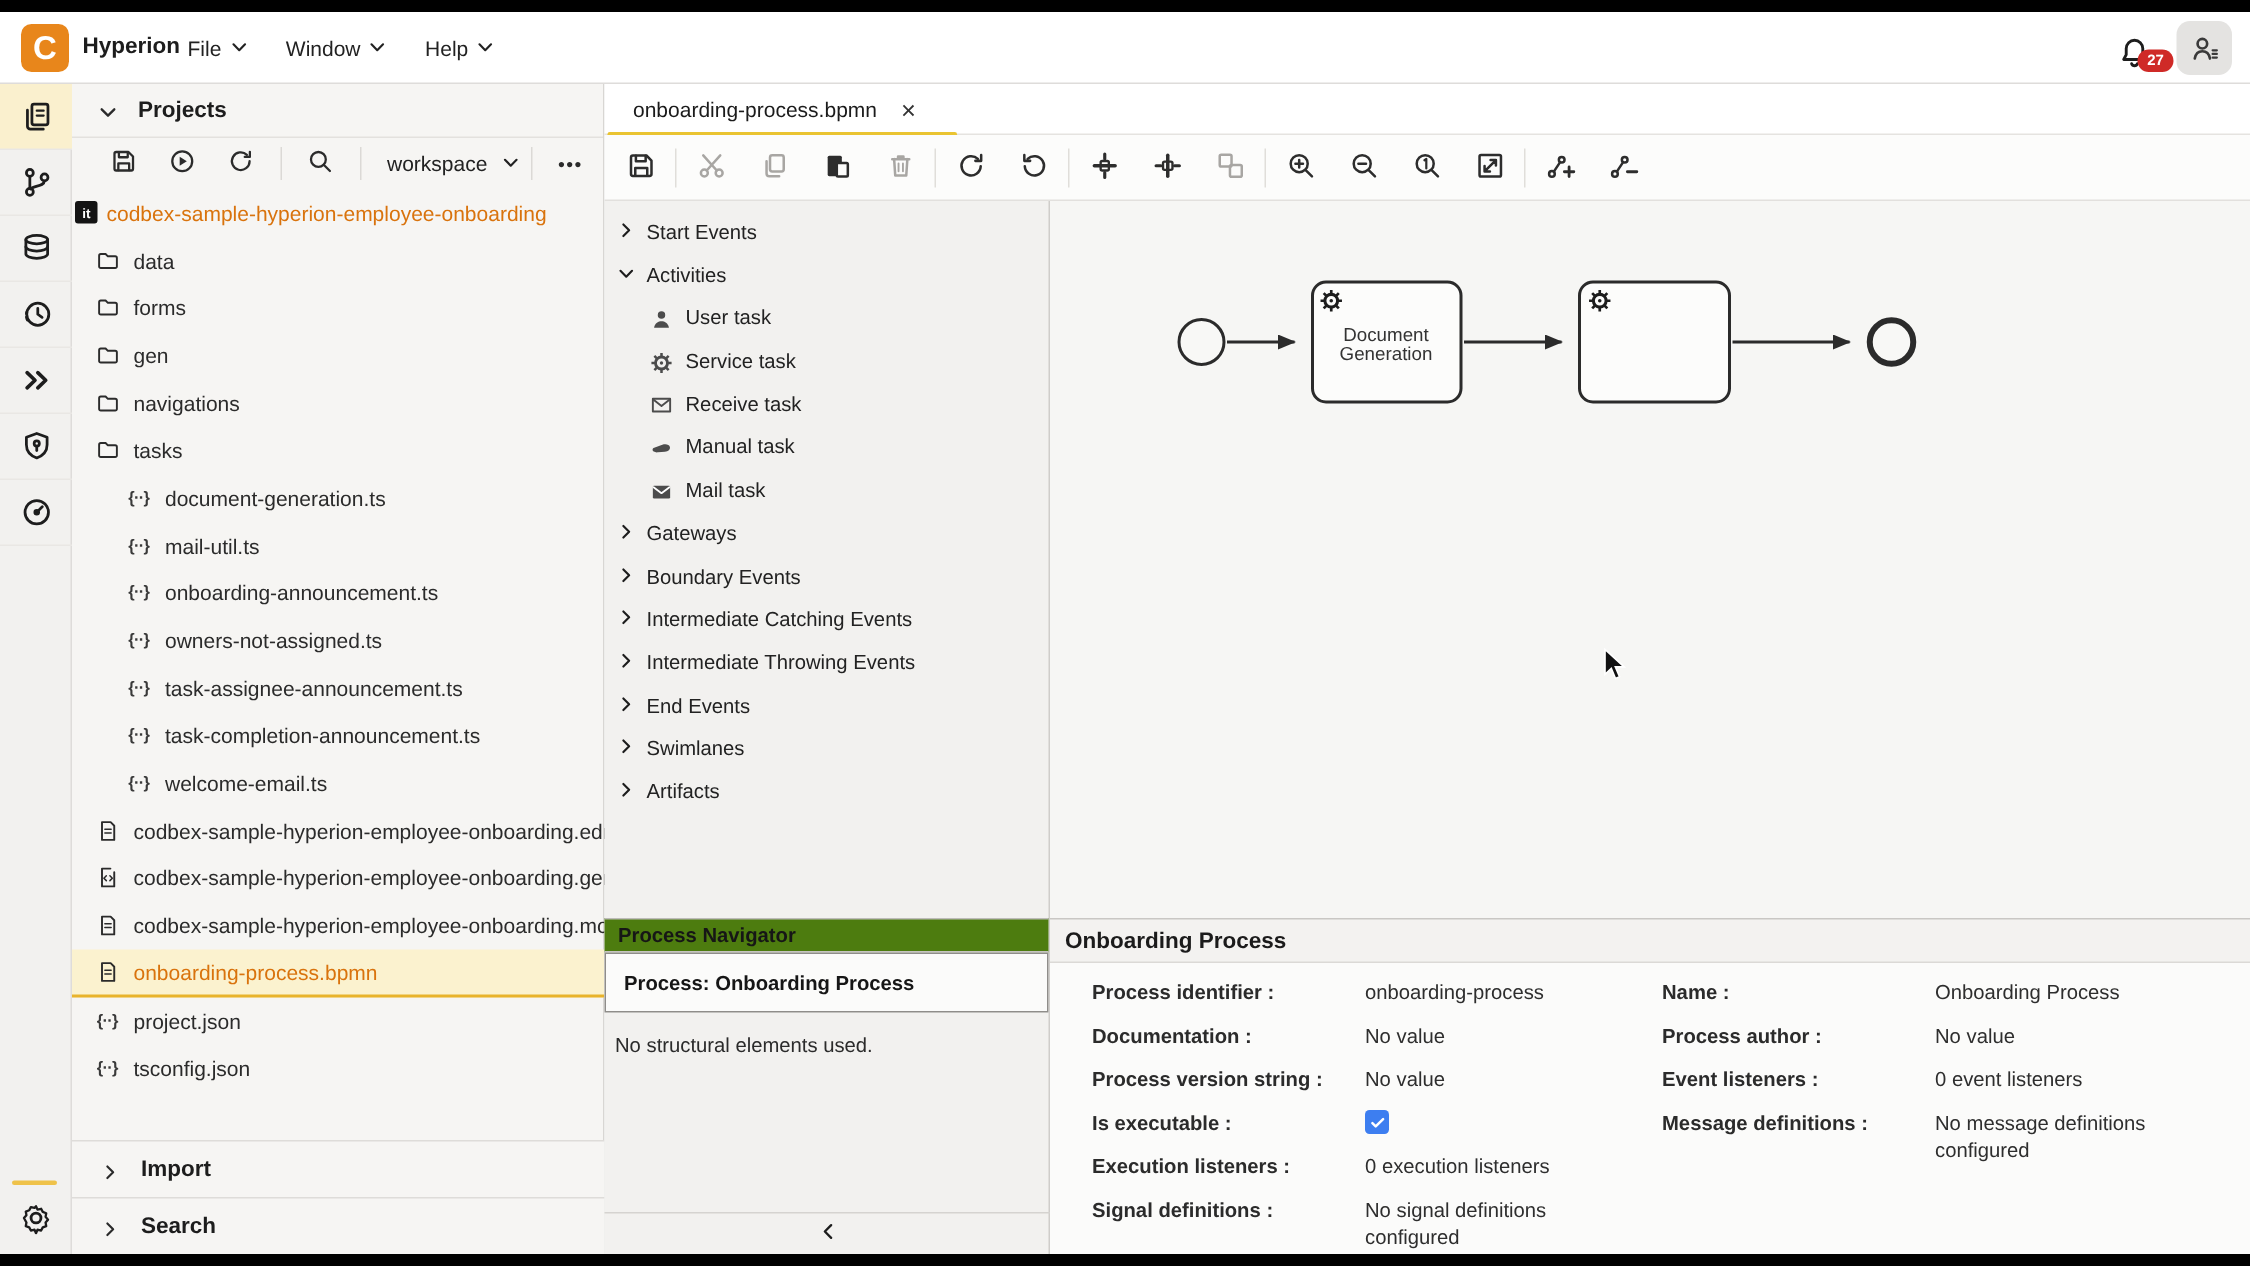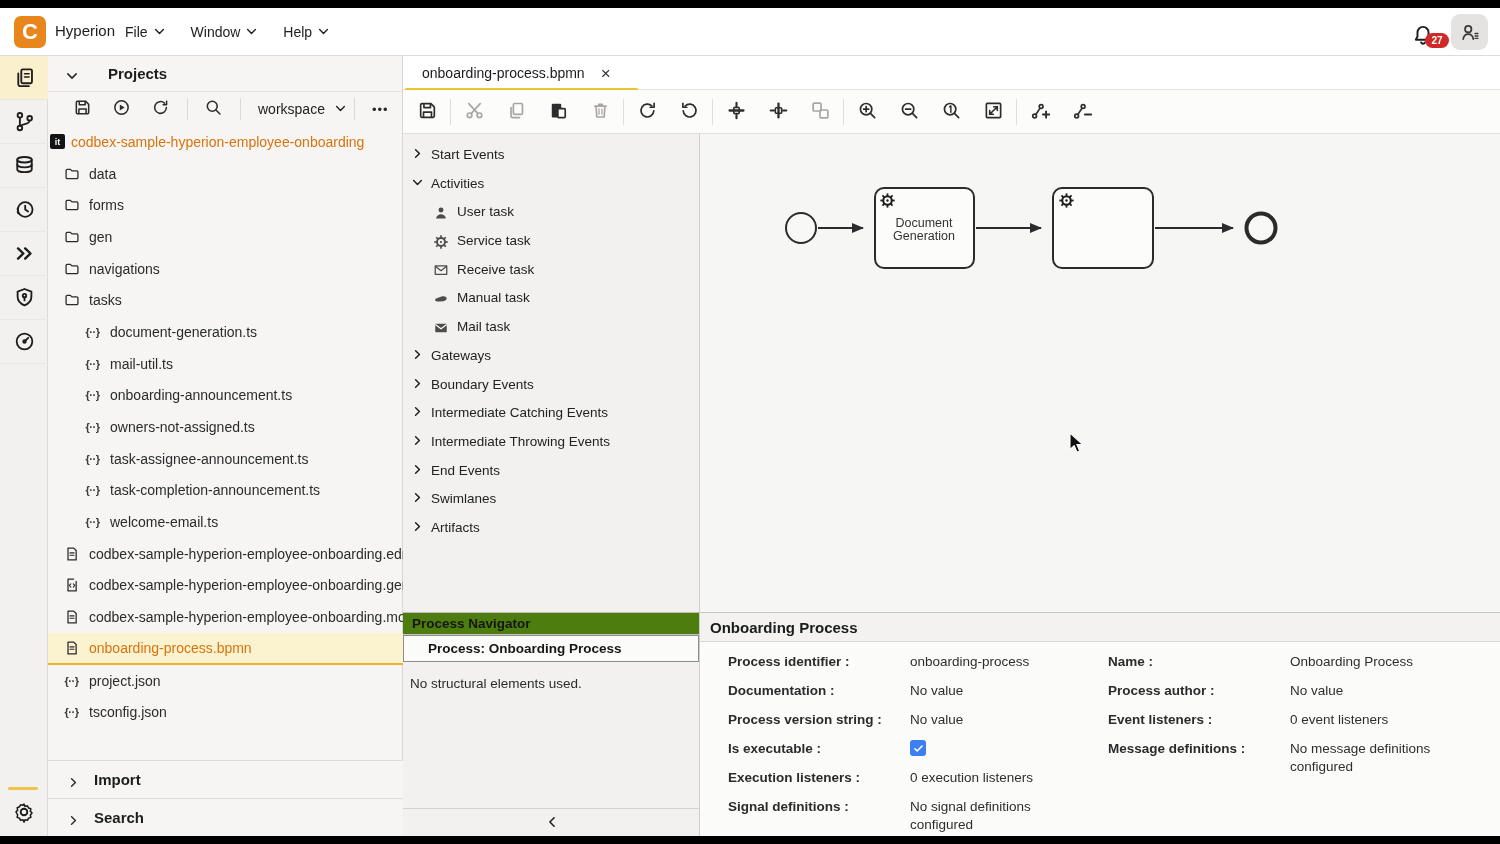--- a/index.html
+++ b/index.html
@@ -4,21 +4,21 @@
 <style>
   * { margin:0; padding:0; box-sizing:border-box; }
   html,body { background:#000; }
   body { font-family:"Liberation Sans","DejaVu Sans",sans-serif; }
   .screen { position:relative; width:1500px; height:844px; background:#000; overflow:hidden; }
   .app { position:absolute; left:0; top:8px; width:1500px; height:828px; background:#fff; overflow:hidden; }
 
   
   .topbar { position:absolute; left:0; top:0; width:1500px; height:48px; background:#fff; border-bottom:1px solid #dedcda; display:flex; align-items:center; }
   .logo { position:absolute; left:14px; top:8px; width:32px; height:32px; background:#e8861b; border-radius:7px; color:#fff; font-weight:bold; font-size:22px; display:flex; align-items:center; justify-content:center; }
-  .brand { position:absolute; left:55px; top:14px; font-size:15px; font-weight:normal; color:#1d1d1d; }
+  .brand { position:absolute; left:55px; top:14px; font-size:15px; font-weight:bold; color:#1d1d1d; }
   .menus { position:absolute; left:125px; top:0; height:48px; display:flex; align-items:center; gap:26px; }
   .menu { background:none; border:none; font:inherit; font-size:14px; color:#222; display:flex; align-items:center; gap:6px; cursor:pointer; }
   .menu svg { width:11px; height:11px; color:#222; }
   .topbar-right { position:absolute; right:12px; top:0; height:48px; display:flex; align-items:center; gap:12px; }
   .bell-wrap { position:relative; width:28px; height:30px; }
   .bell-wrap .ic { width:24px; height:24px; display:block; margin-top:6px; color:#1d1d1d; }
   .badge { position:absolute; right:-10px; top:-4px; min-width:24px; height:15px; background:#cf2a27; color:#fff; border-radius:8px; font-size:10px; font-weight:bold; display:flex; align-items:center; justify-content:center; padding:0 5px;margin-top:20px; }
   .avatar { width:37px; height:36px; border-radius:9px; background:#e4e3e1; border:none; display:flex; align-items:center; justify-content:center; cursor:pointer; }
   .avatar .ic { width:22px; height:22px; color:#3a3a3a; }
 
@@ -26,21 +26,21 @@
   .rail { position:absolute; left:0; top:48px; width:48px; height:780px; background:#f2f1ef; border-right:1px solid #dedcda; }
   .rail-item { width:48px; height:44px; display:flex; align-items:center; justify-content:center; cursor:pointer; border-bottom:1px solid #e9e7e4; color:#1d1d1d; }
   .rail-item .ic, .rail-item svg { width:23px; height:23px; }
   .rail-item.active { background:#faf0ce; }
   .rail-gear { position:absolute; left:0; bottom:0; width:48px; height:44px; display:flex; align-items:center; justify-content:center; color:#1d1d1d; cursor:pointer; }
   .rail-gear svg { width:22px; height:22px; }
   .rail-accent { position:absolute; left:8px; bottom:46px; width:30px; height:3px; background:#efc24a; border-radius:2px; }
 
   
   .projects { position:absolute; left:48px; top:48px; width:355px; height:780px; background:#f6f5f3; border-right:1px solid #d8d6d3; }
-  .proj-header { height:36px; display:flex; align-items:center; gap:30px; padding-left:18px; border-bottom:1px solid #e3e1de; }
+  .proj-header { height:36px; display:flex; align-items:center; gap:14px; padding-left:18px; border-bottom:1px solid #e3e1de; }
   .proj-header .chev { width:12px; height:12px; color:#2b2b2b; cursor:pointer; }
   .proj-title { font-size:15px; font-weight:bold; color:#1d1d1d; }
   .proj-toolbar { height:34px; display:flex; align-items:center; padding-left:20px; }
   .ptb-btn { width:28px; height:28px; border:none; background:none; color:#2b2b2b; display:flex; align-items:center; justify-content:center; cursor:pointer; margin-right:11px; }
   .ptb-btn svg { width:19px; height:19px; }
   .ptb-sep { width:1px; height:22px; background:#dbd9d6; margin:0 11px 0 2px; }
   .workspace-btn { height:28px; border:none; background:none; font:inherit; font-size:14px; color:#222; display:flex; align-items:center; gap:10px; cursor:pointer; padding:0 6px; }
   .workspace-btn svg { width:11px; height:11px; }
   .dots-btn { font-size:13px; letter-spacing:1px; color:#2b2b2b; border:none; background:none; cursor:pointer; padding:0 6px; }
 
@@ -80,21 +80,21 @@
   .pal-item .p-ic { width:17px; height:17px; display:flex; align-items:center; justify-content:center; }
   .pal-item .p-ic svg { width:16px; height:16px; }
 
   
   .canvas { position:absolute; left:700px; top:126px; width:800px; height:478px; background:#f6f6f4; }
   .cursor { position:absolute; left:1068px; top:424px; width:16px; height:22px; pointer-events:none; }
 
   
   .navigator { position:absolute; left:403px; top:604px; width:297px; height:224px; background:#f2f1ef; border-right:1px solid #cfcdca; }
   .nav-header { height:23px; background:#4d7c0f; border-top:1px solid #bdbbb8; border-bottom:1px solid #c6c4c1; display:flex; align-items:center; padding-left:9px; font-size:13.5px; font-weight:bold; color:#161616; }
-  .nav-process { height:27px; background:#fbfbfa; border:1px solid #8f8d8a; display:flex; align-items:center; padding-left:24px; font-size:13.5px; font-weight:bold; color:#161616; cursor:pointer; }
+  .nav-process { height:40px; background:#fbfbfa; border:1px solid #8f8d8a; display:flex; align-items:center; padding-left:12px; font-size:13.5px; font-weight:bold; color:#161616; cursor:pointer; }
   .nav-empty { padding:14px 0 0 7px; font-size:13.5px; color:#2b2b2b; }
   .nav-collapse { position:absolute; left:0; bottom:0; width:297px; height:28px; border-top:1px solid #d5d3d0; display:flex; align-items:center; justify-content:center; cursor:pointer; color:#1d1d1d; }
   .nav-collapse svg { width:12px; height:12px; }
 
   
   .properties { position:absolute; left:700px; top:604px; width:800px; height:224px; background:#fbfbfa; }
   .prop-header { height:30px; background:#f3f2f0; border-top:1px solid #c9c7c4; border-bottom:1px solid #dbd9d6; display:flex; align-items:center; padding-left:10px; font-size:15px; font-weight:bold; color:#1b1b1b; }
   .prop-body { display:flex; padding-top:9px; }
   .prop-col { width:400px; }
   .prop-col.left { padding-left:28px; }

